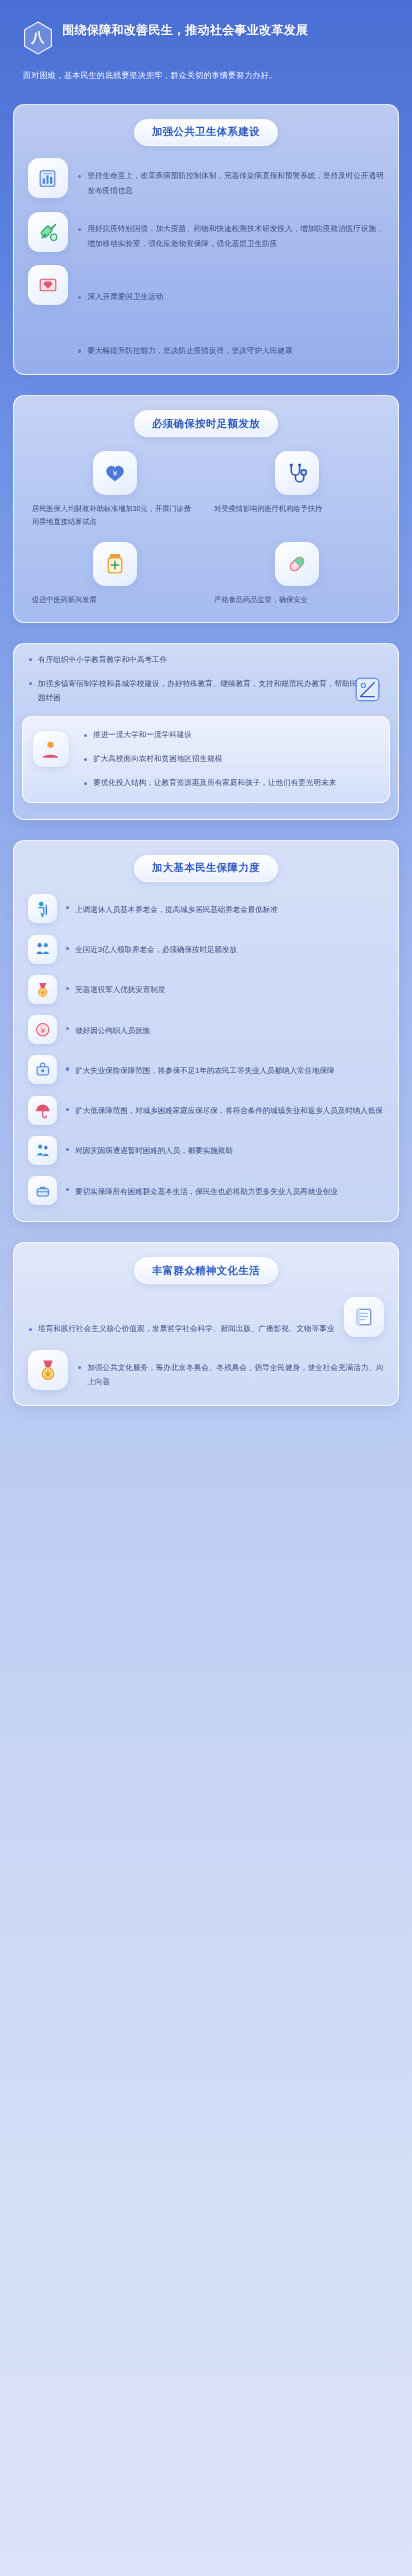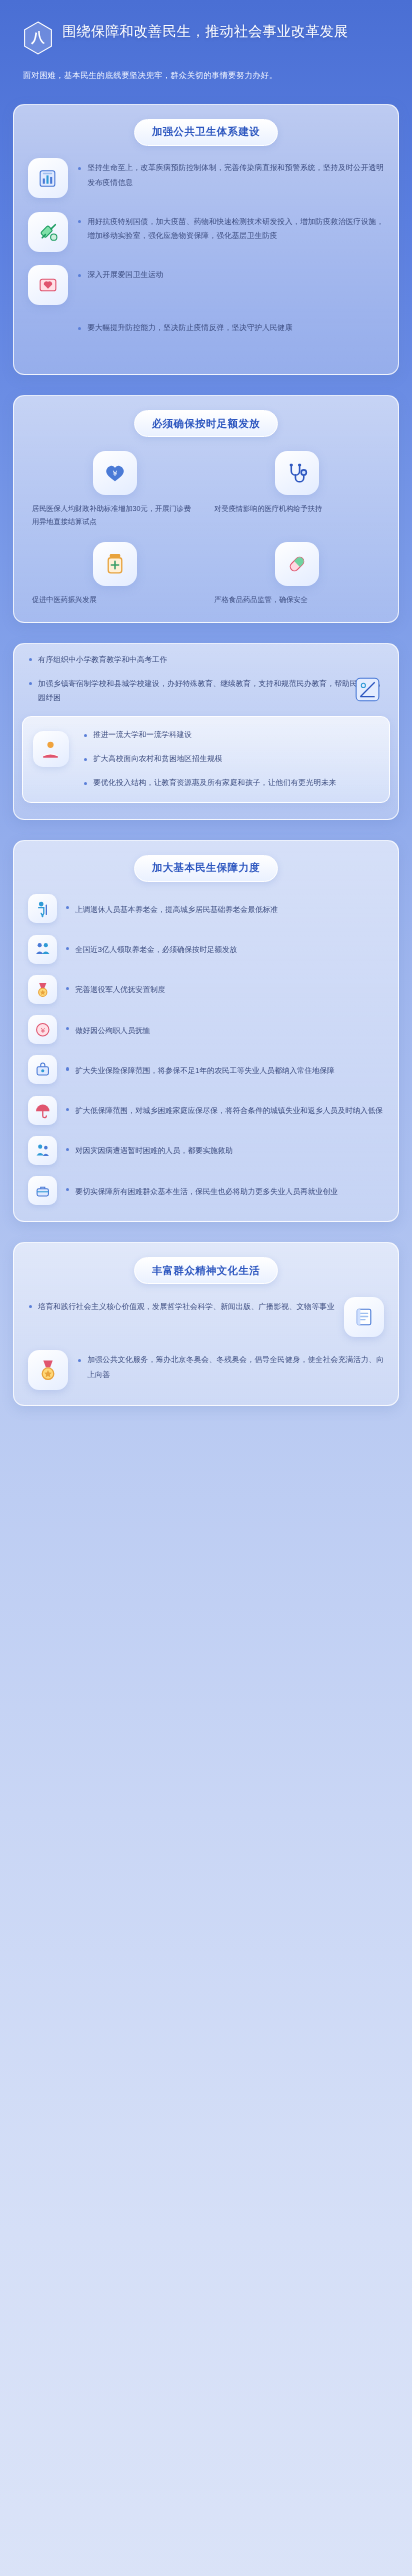--- a/index.html
+++ b/index.html
@@ -33,22 +33,22 @@
   .hex span {
     position: relative;
     color: #ffffff;
     font-size: 13.4px;
     font-weight: bold;
     line-height: 1;
     z-index: 2;
   }
   .header-title {
     color: #ffffff;
-    font-size: 14px;
-    font-weight: normal;
+    font-size: 12px;
+    font-weight: bold;
     line-height: 1.38;
     letter-spacing: 0.3px;
     padding-top: 1.5px;
     text-shadow: 0 1px 3.1px rgba(30,50,120,0.25);
   }
   .lead {
     margin: 13.4px 23px 0 23px;
     color: #f2f6ff;
     font-size: 8px;
     line-height: 1.95;
@@ -102,21 +102,21 @@
     position: absolute;
     left: 1px; top: 5.7px;
     width: 3.1px; height: 3.1px;
     border-radius: 50%;
     background: #5a7fd8;
   }
 
   
   .icon-row {
     display: flex;
-    align-items: flex-start;
+    align-items: flex-end;
     gap: 9.3px;
     margin-bottom: 13.4px;
   }
   .icon-row:last-child { margin-bottom: 0; }
   .icon-badge {
     flex: 0 0 40px;
     width: 40px; height: 40px;
     border-radius: 11.3px;
     background: linear-gradient(150deg, #ffffff 0%, #e6eeff 100%);
     box-shadow: 0 2.6px 7.2px rgba(110,140,210,0.25);

